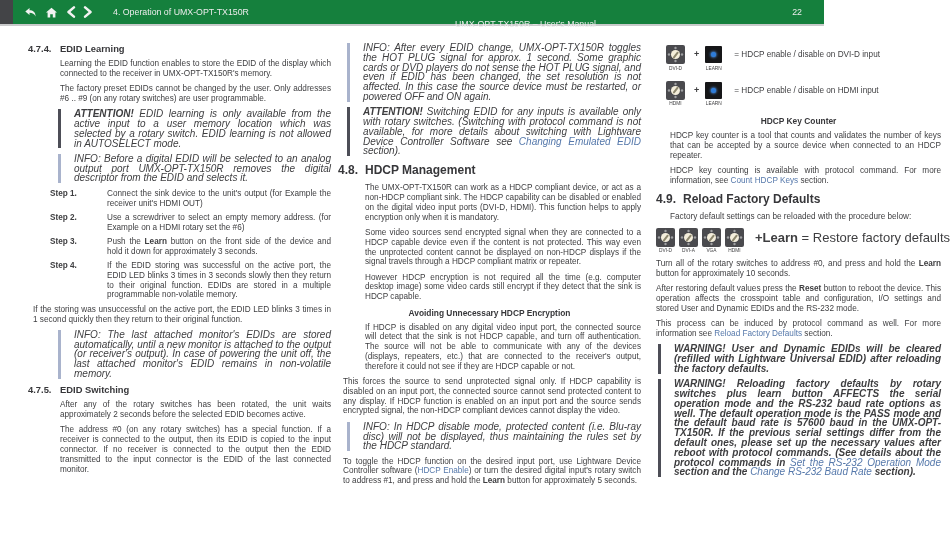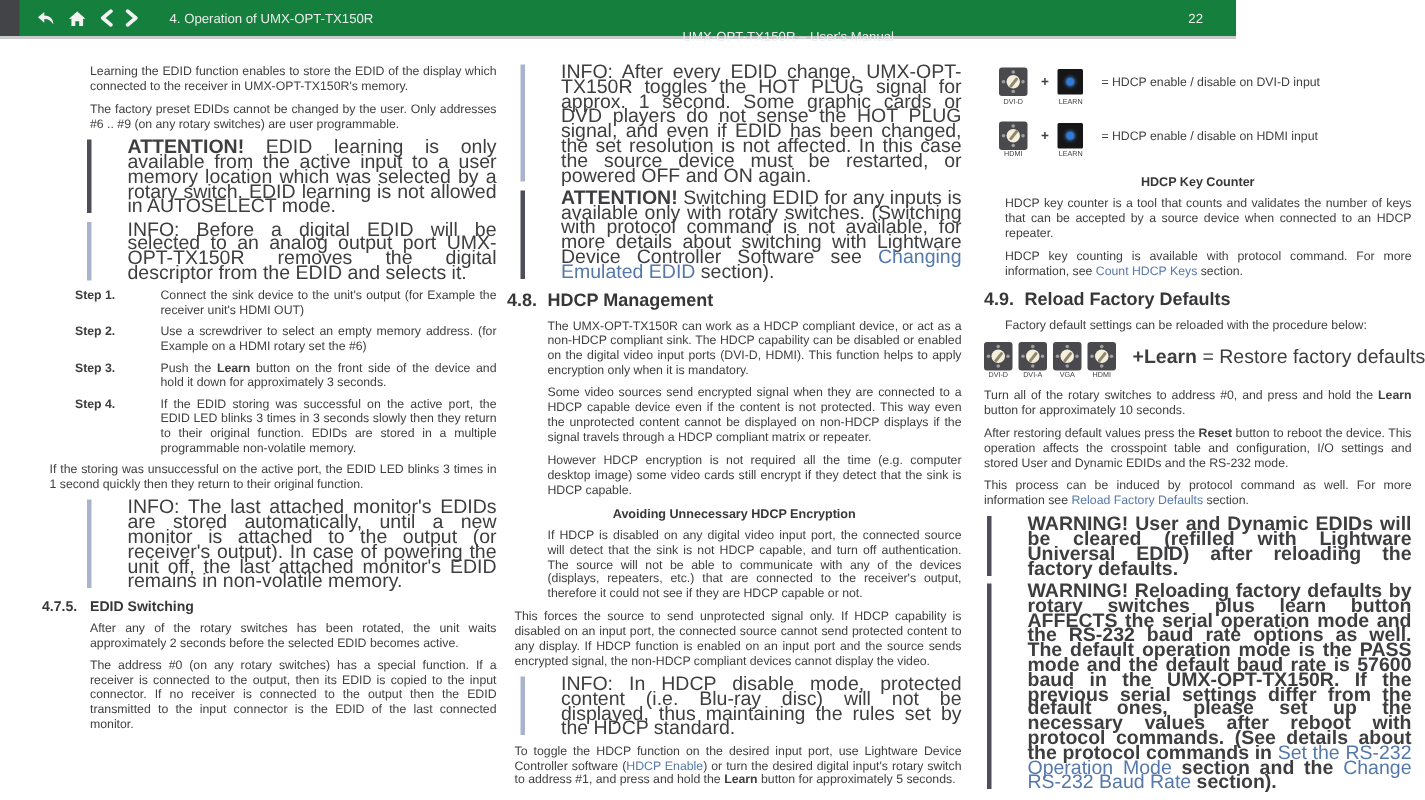--- a/index.html
+++ b/index.html
@@ -30,22 +30,22 @@
   .c3 .ind0{margin-left:0;}
 
   .h{display:flex;color:#37373a;}
   .h .htitle{flex:1;}
   .h2{font-size:9.4px;font-weight:bold;margin:0 0 5px 0;}
   .h2 .num{width:32px;flex:none;}
   .h1{font-size:12px;font-weight:bold;margin:7px 0 6px 0;}
   .h1 .num{width:27px;flex:none;}
   .h3{font-size:8.4px;font-weight:bold;margin:1px 0 5px 0;color:#37373a;text-align:center;}
 
-  .note{font-size:13px;line-height:9.8px;text-align:justify;border-left:3.5px solid #888;
-        padding-left:24px;margin:0 0 5.5px 0;}
+  .note{font-size:10px;line-height:9.8px;text-align:justify;border-left:3.5px solid #888;
+        padding-left:13px;margin:0 0 5.5px 0;font-style:italic;}
   .note.info{border-color:#a9b3cc;}
   .note.attn{border-color:#4d4e57;}
   .note.warn{border-color:#4d4e57;font-weight:bold;}
   .c1 .note{margin-left:30px;}
   .c2 .note{margin-left:9px;}
   .c3 .note{margin-left:2px;}
 
   .step{display:flex;font-size:8.2px;line-height:9.8px;margin:0 0 4.5px 22px;gap:24px;}
   .slabel{width:33px;flex:none;font-weight:bold;}
   .stext{flex:1;text-align:justify;}
@@ -106,20 +106,24 @@
           </svg>
       </span>
     </button>
     <span class="hdr-title">4. Operation of UMX-OPT-TX150R</span>
     <span class="hdr-center">UMX-OPT-TX150R – User's Manual</span>
     <span class="hdr-page">22</span>
   </header>
 
   <main>
     <section class="col c1">
+        <div class="h h2">
+          <span class="num">4.7.4.</span>
+          <span class="htitle">EDID Learning</span>
+        </div>
         <div class="p ind1"><span>Learning the EDID function enables to store the EDID of the display which connected to the receiver in UMX-OPT-TX150R's memory.</span></div>
         <div class="p ind1"><span>The factory preset EDIDs cannot be changed by the user. Only addresses #6 .. #9 (on any rotary switches) are user programmable.</span></div>
         <div class="note attn"><span class="b">ATTENTION!</span><span> EDID learning is only available from the active input to a user memory location which was selected by a rotary switch. EDID learning is not allowed in AUTOSELECT mode.</span></div>
         <div class="note info"><span>INFO: Before a digital EDID will be selected to an analog output port UMX-OPT-TX150R removes the digital descriptor from the EDID and selects it.</span></div>
         <div class="step">
           <span class="slabel">Step 1.</span>
           <span class="stext"><span>Connect the sink device to the unit's output (for Example the receiver unit's HDMI OUT)</span></span>
         </div>
         <div class="step">
           <span class="slabel">Step 2.</span>

